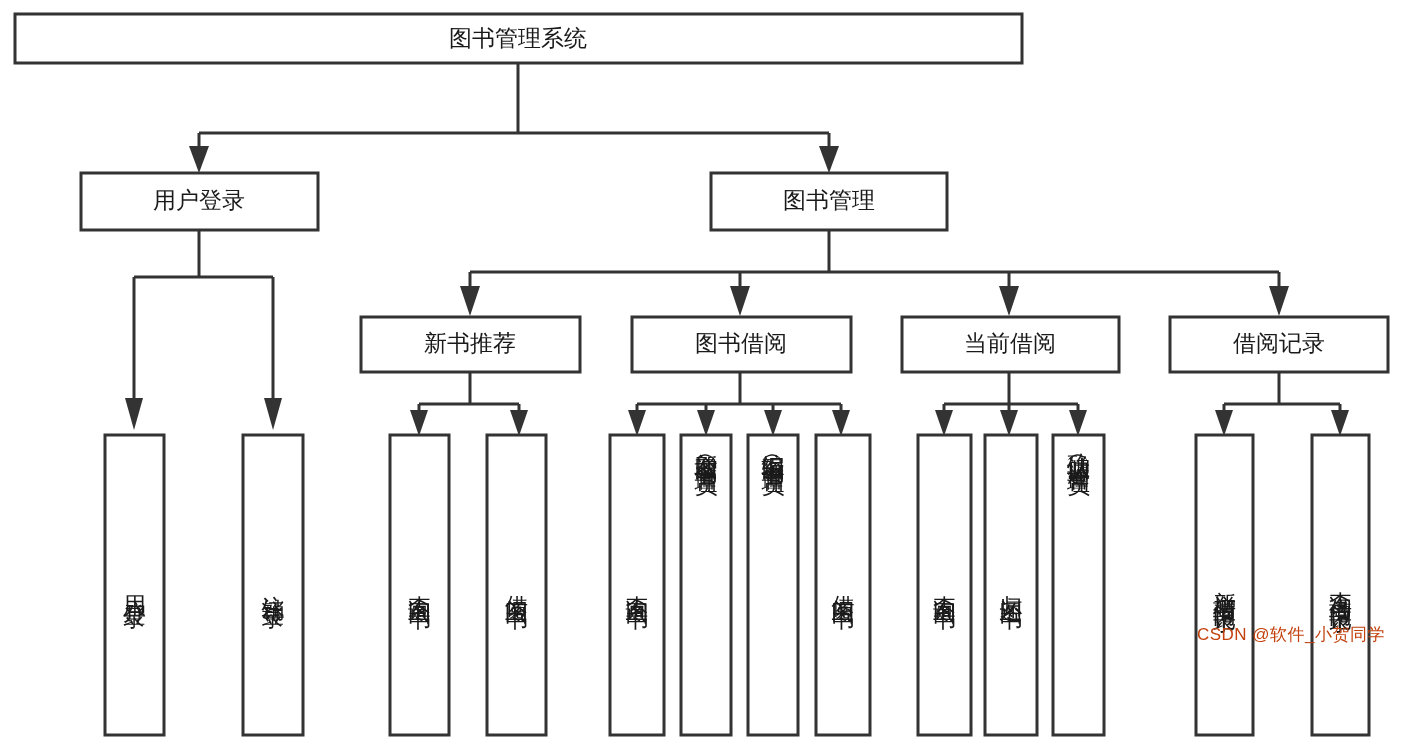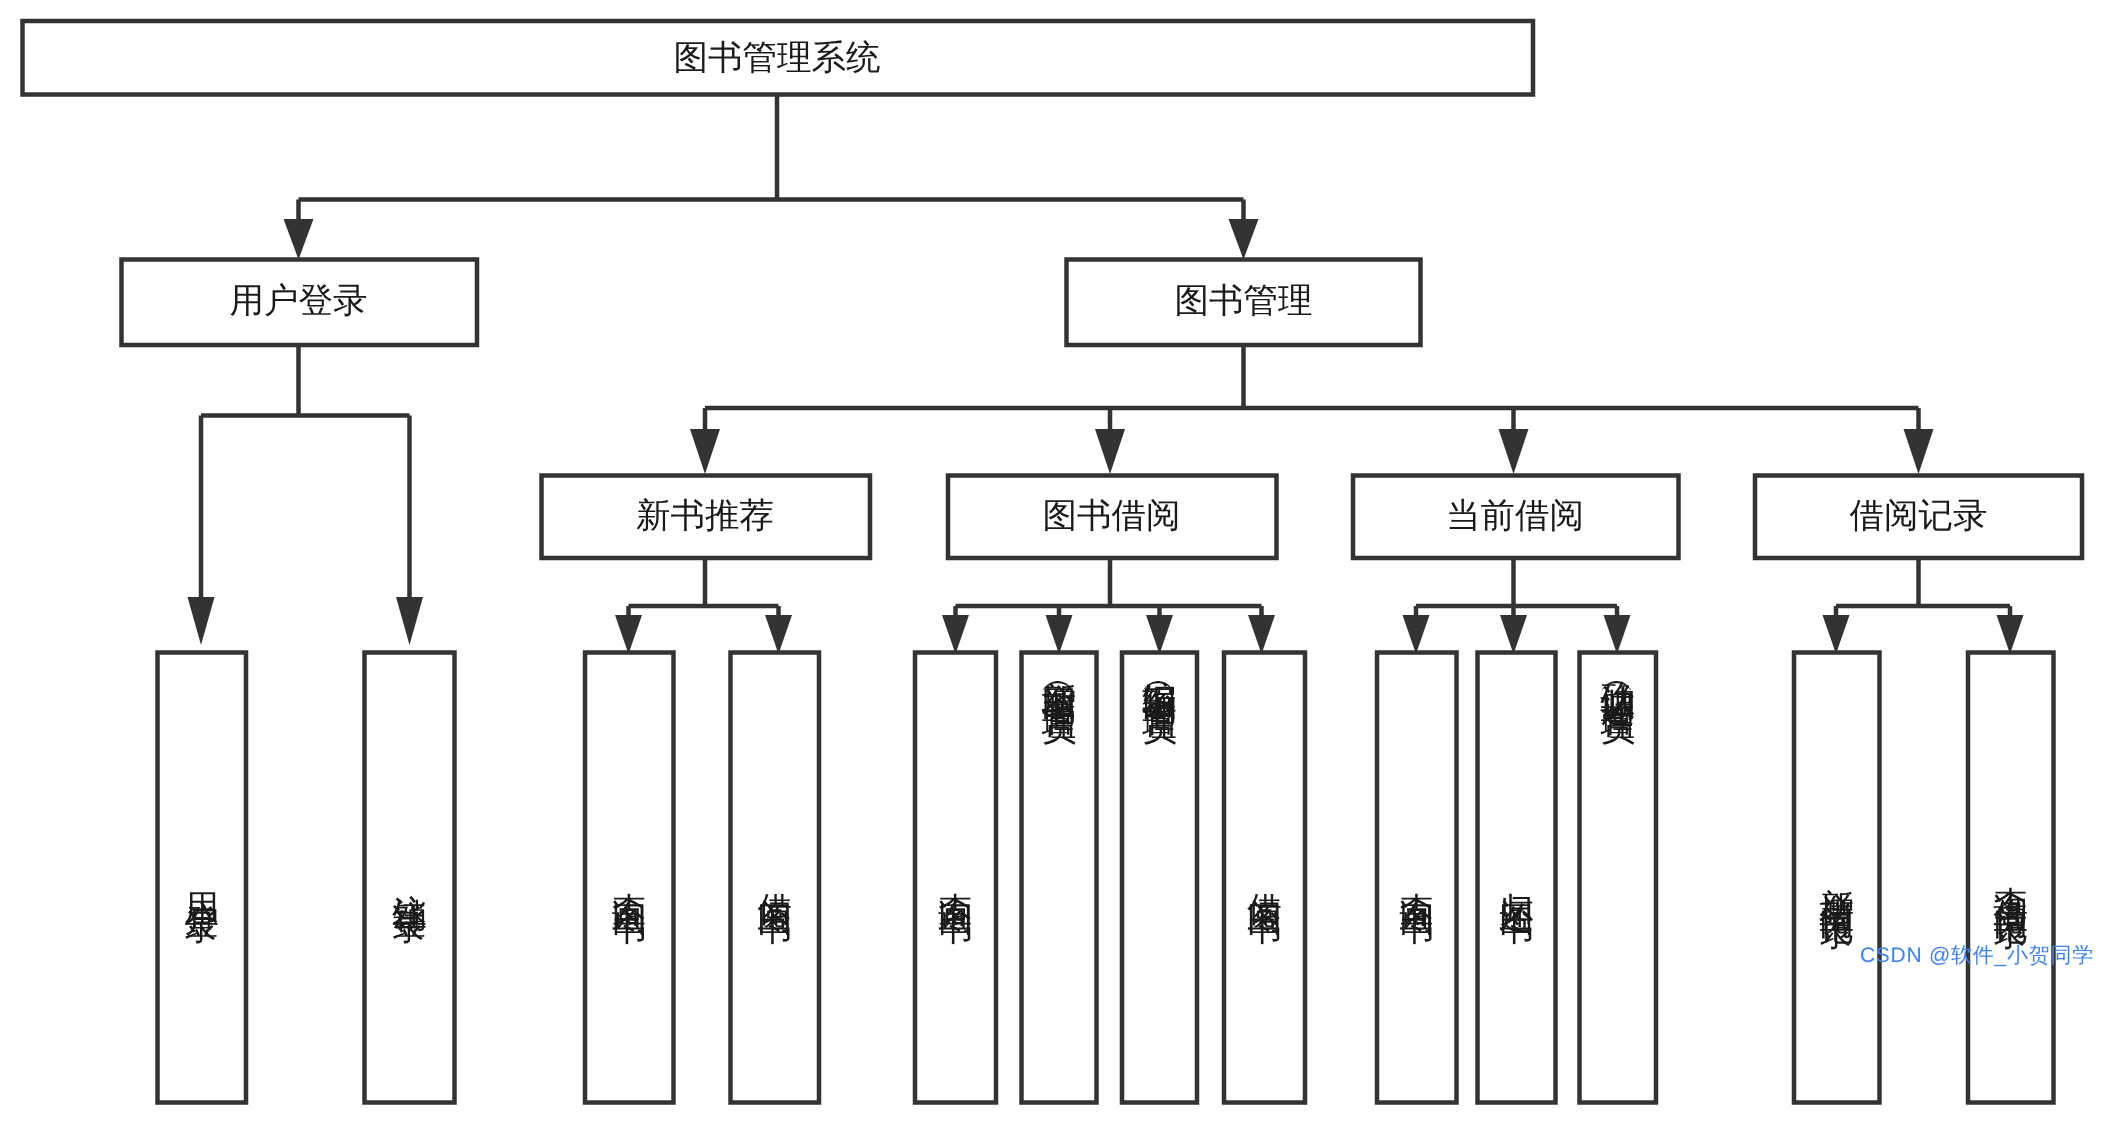--- a/index.html
+++ b/index.html
@@ -42,25 +42,25 @@
   }
   .node-label-h {
     font-family: "Liberation Sans", "DejaVu Sans", sans-serif;
     font-size: 23px;
     fill: #1a1a1a;
     text-anchor: middle;
     dominant-baseline: middle;
   }
   .watermark {
     position: absolute;
-    right: 9px;
+    right: 20px;
     bottom: 8px;
     font-family: "Liberation Sans", "DejaVu Sans", sans-serif;
-    font-size: 14px;
-    color: #3b82f6;
+    font-size: 17px;
+    color: #c2410c;
     letter-spacing: 0.5px;
     white-space: nowrap;
     user-select: none;
   }
 </style>
 </head>
 <body>
 
 <div id="diagram-root">
   <svg class="diagram" viewBox="0 0 1405 747" xmlns="http://www.w3.org/2000/svg">

